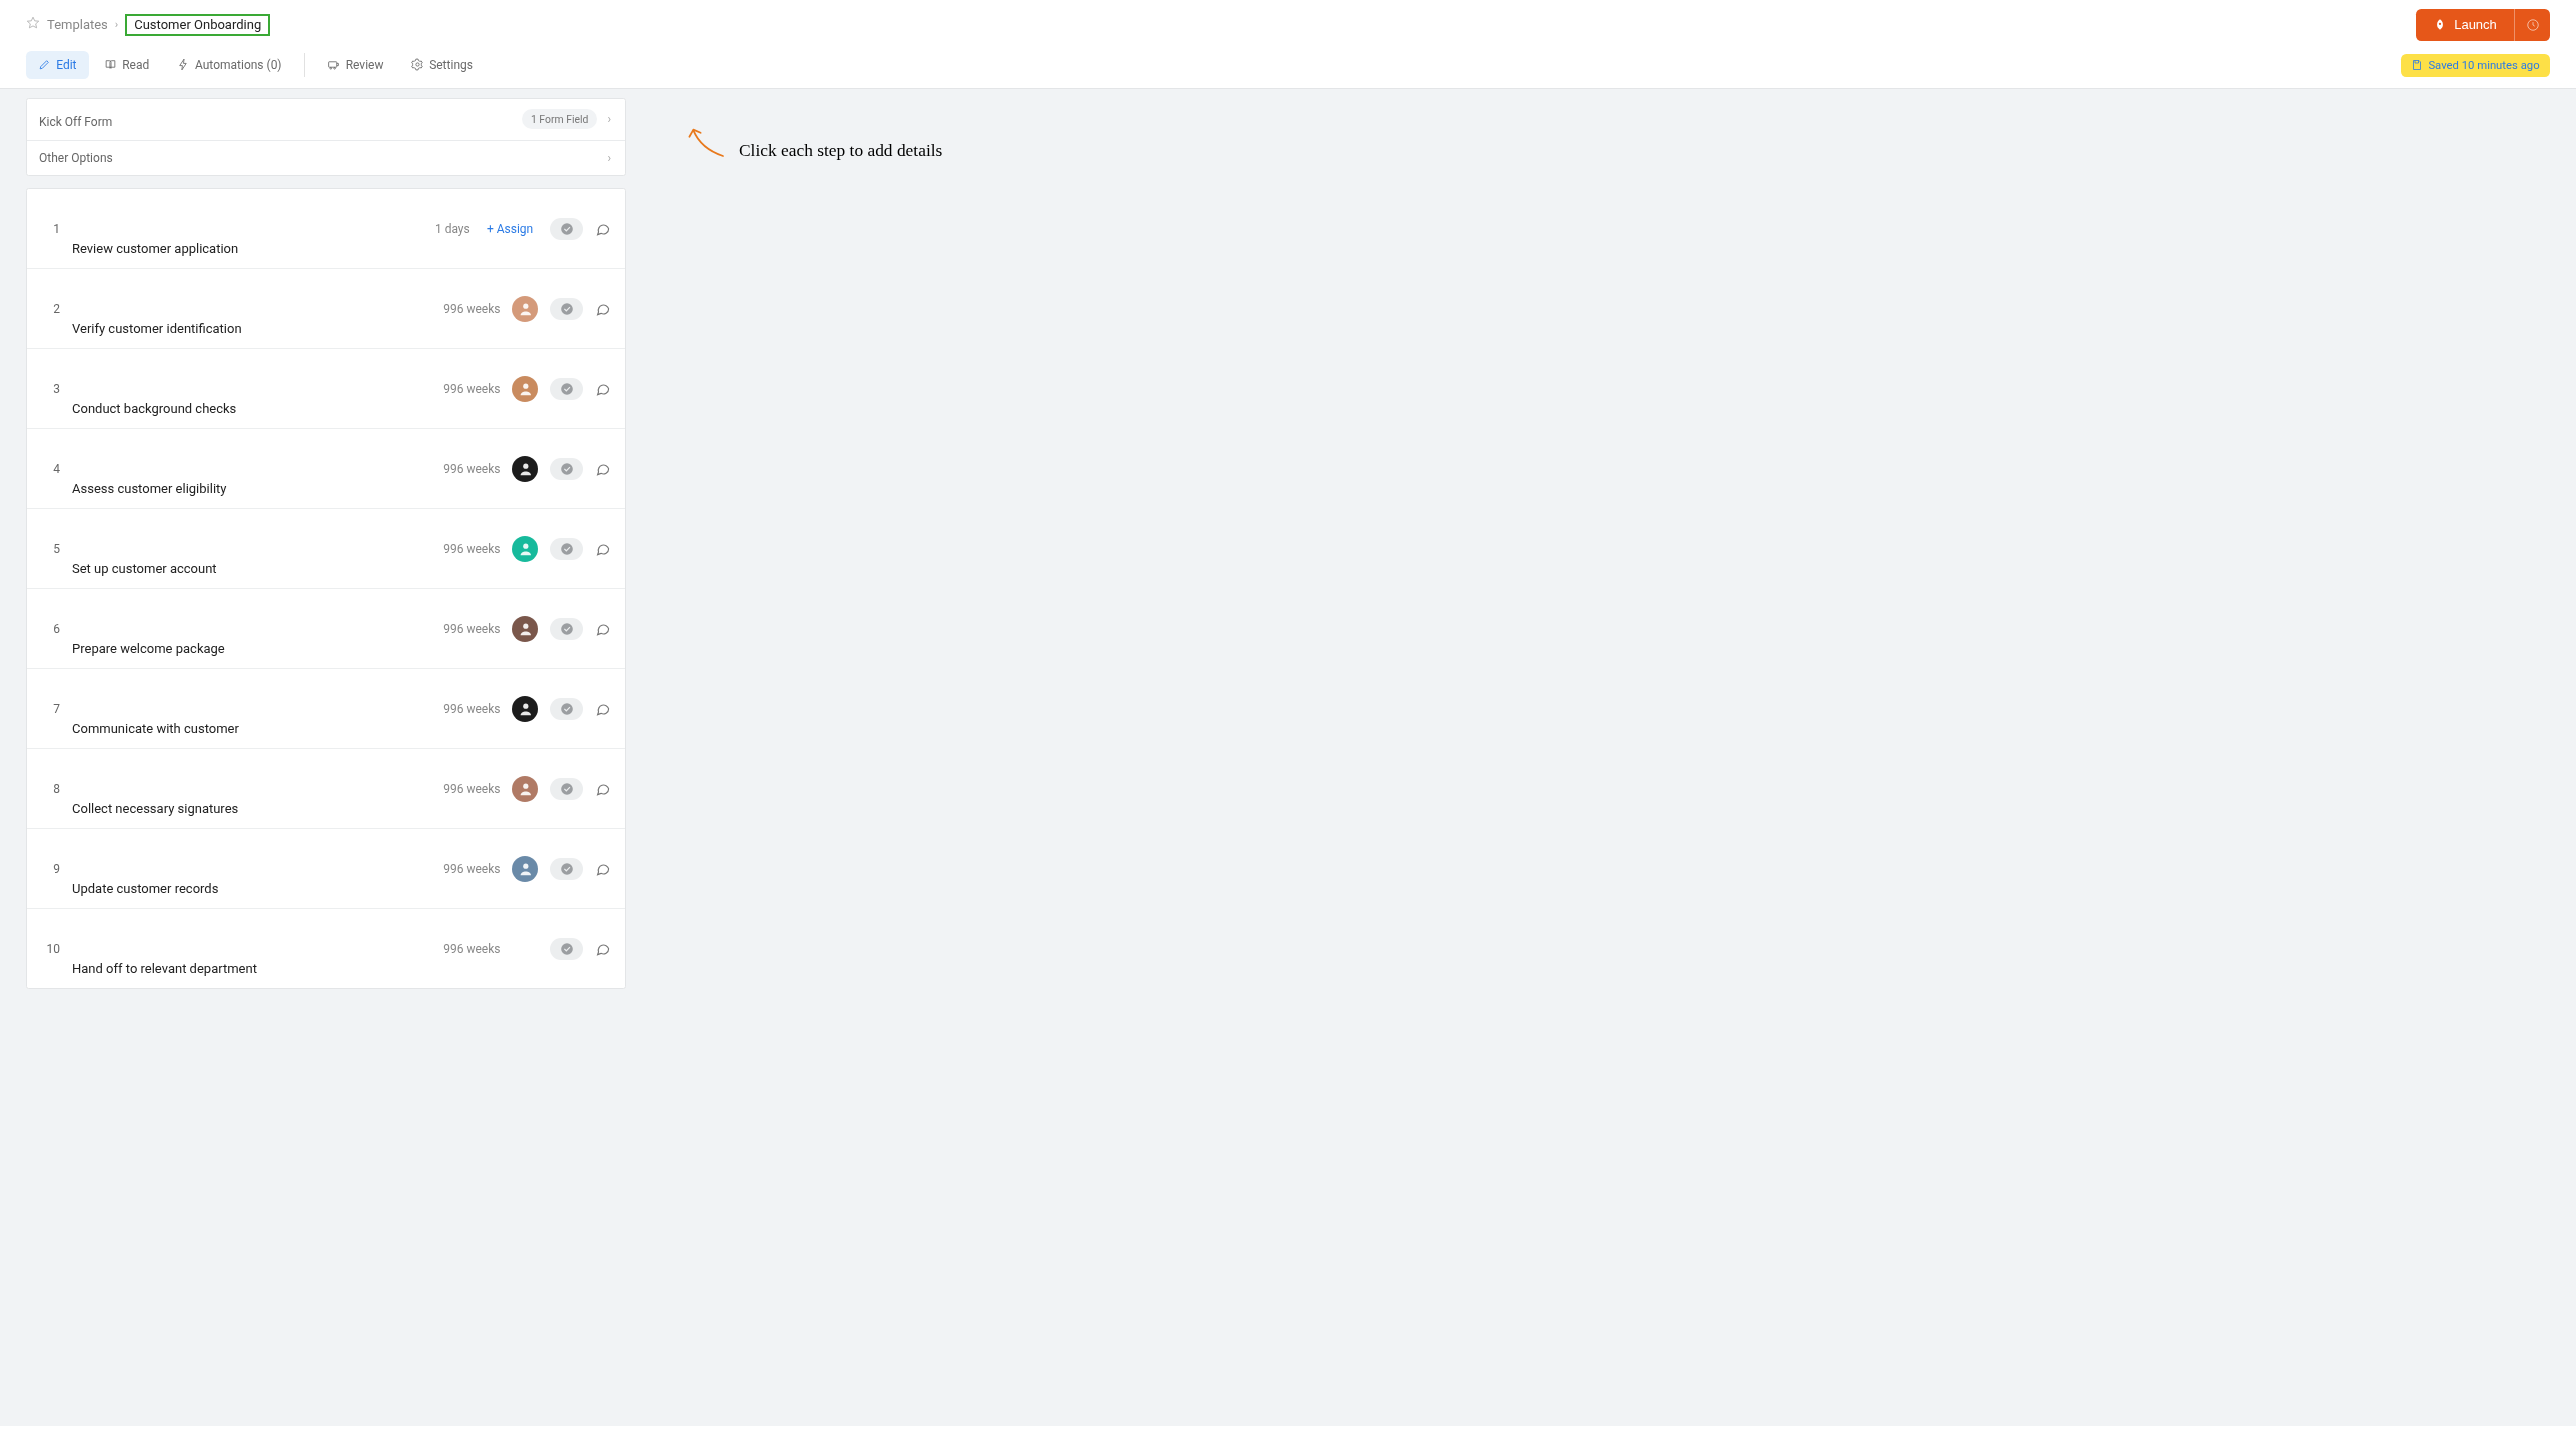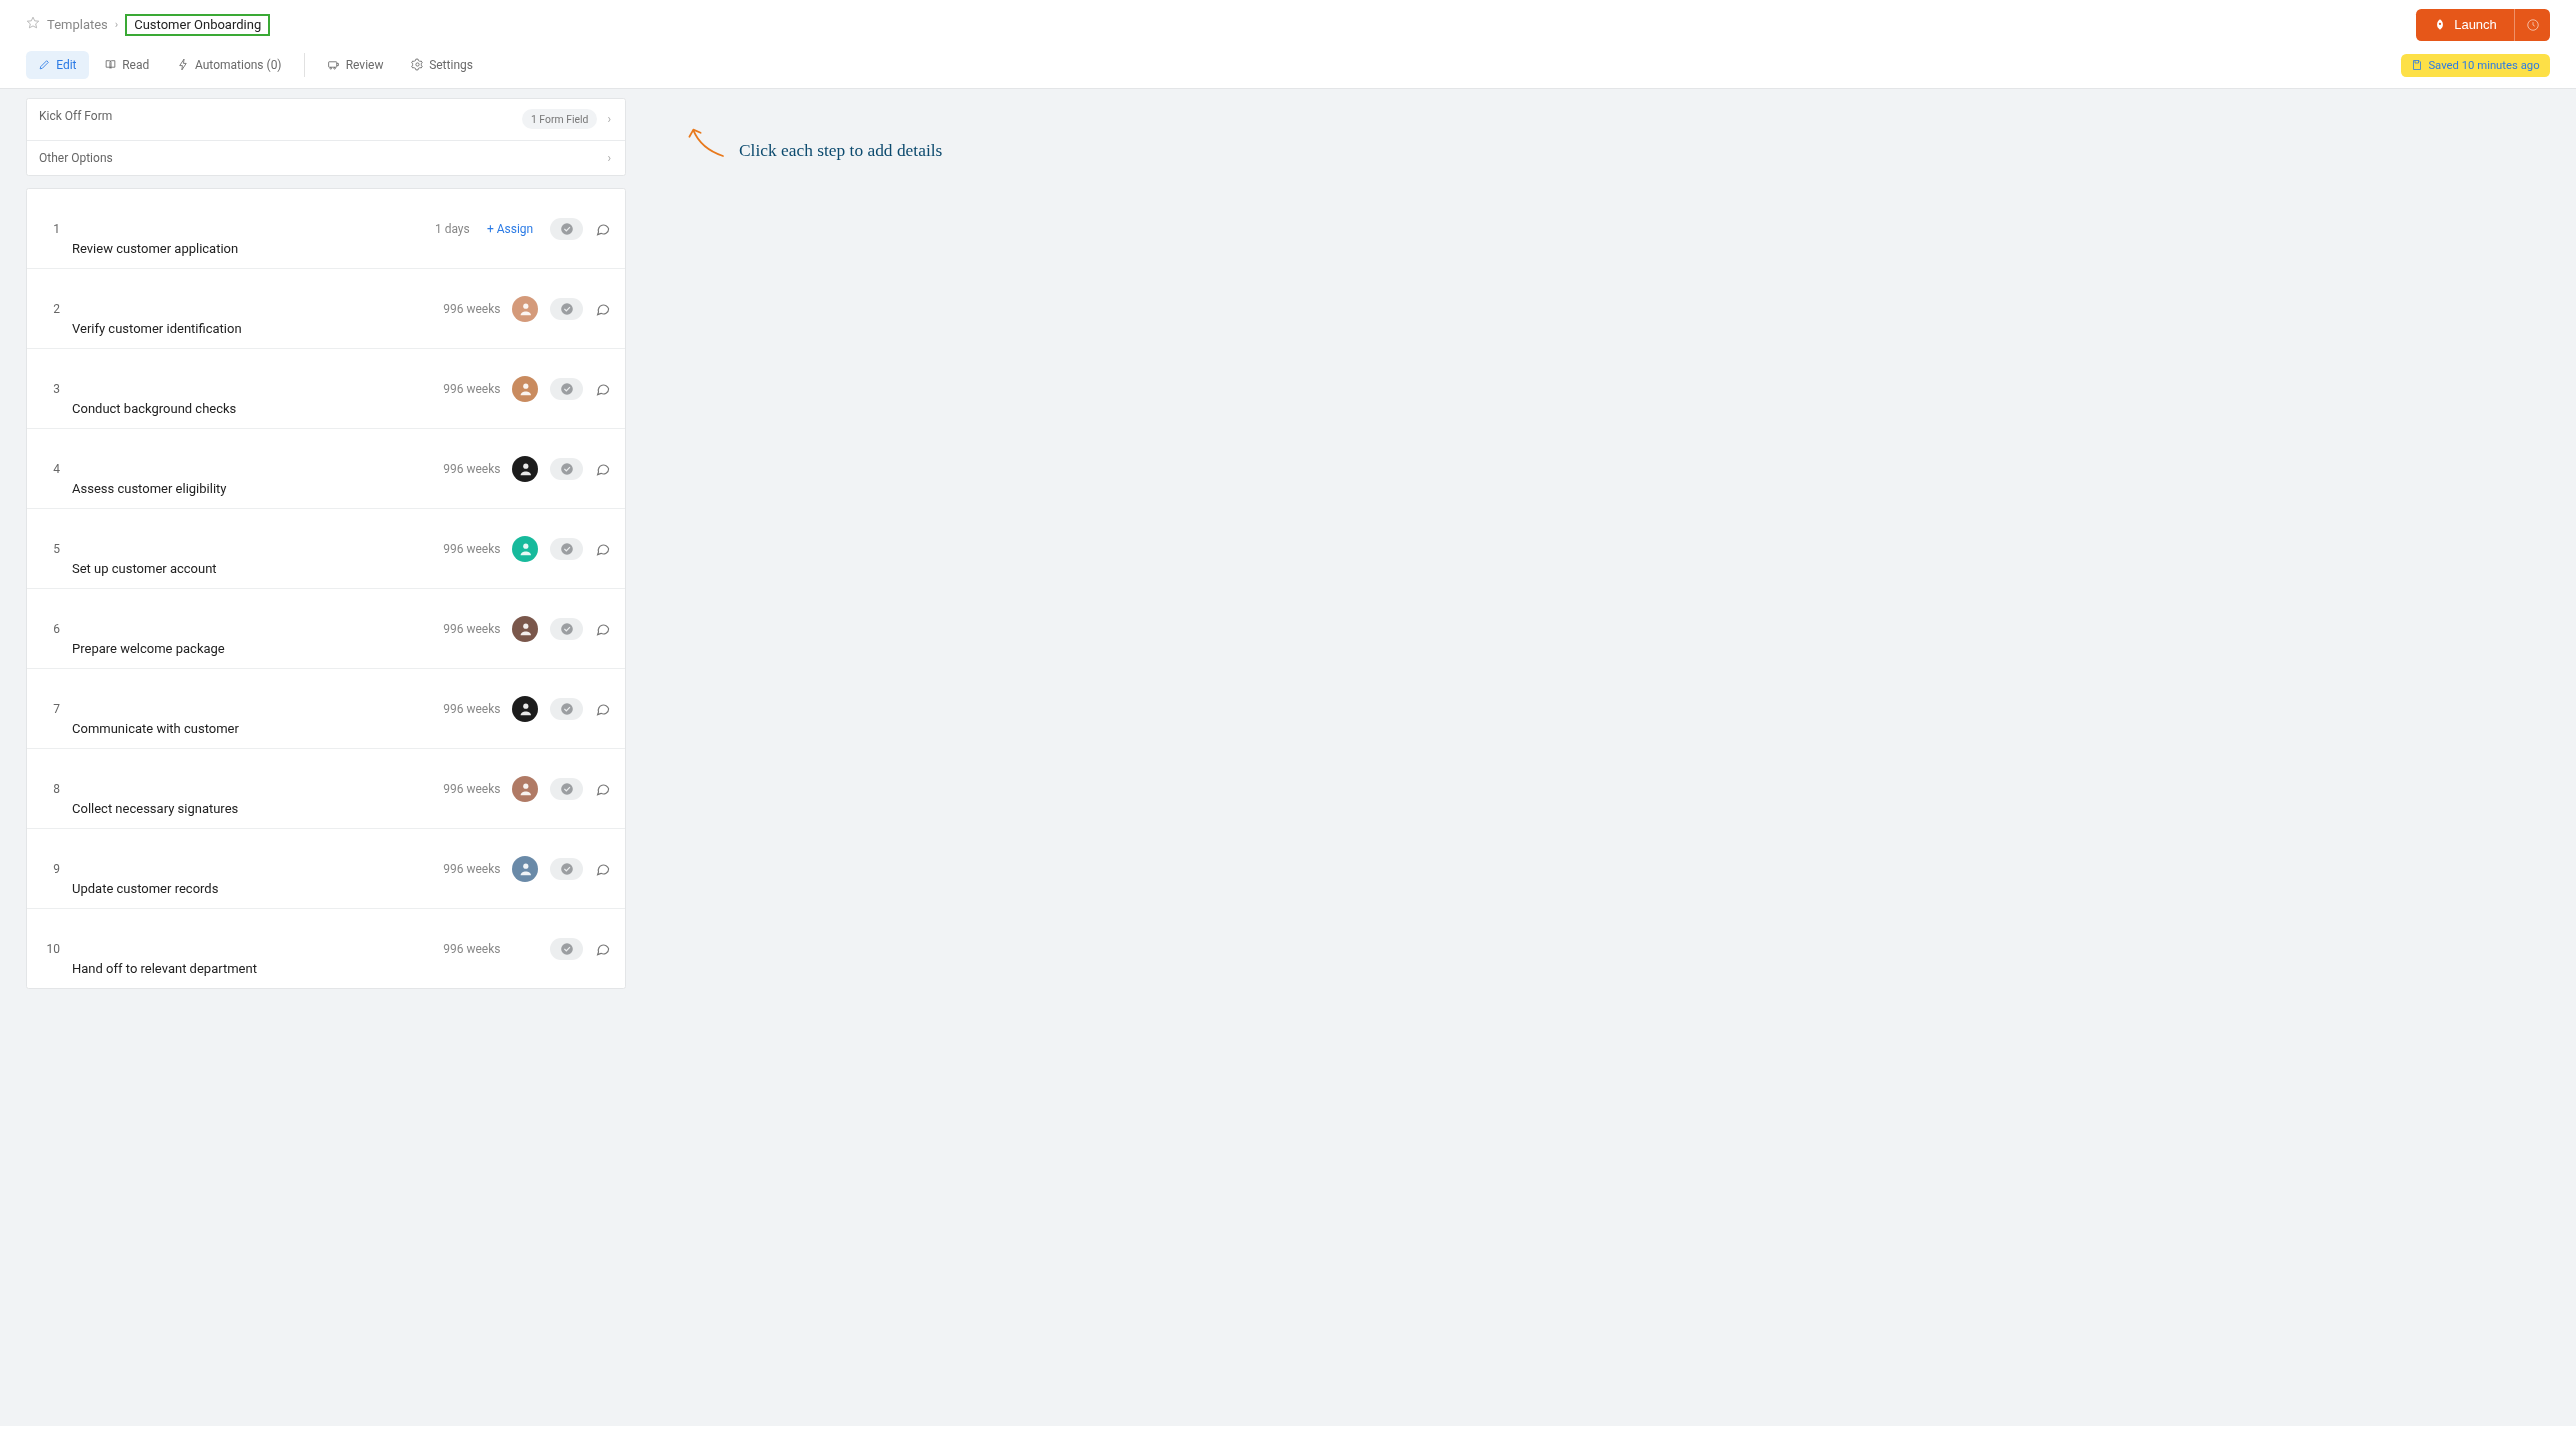--- a/index.html
+++ b/index.html
@@ -124,21 +124,21 @@
     gap:7px;
     padding: 0 14px;
     color:#888;
     font-size:13px;
     border-right:0.9px solid #e9ebed;
   }
   .triggers-label svg { width:14px; height:14px; fill:none; stroke:#e8791d; stroke-width:2; }
   .triggers-rows { flex:1; display:flex; flex-direction:column; }
   .trigger-row {
     display:flex;
-    align-items:flex-start;
+    align-items:flex-end;
     justify-content:space-between;
     padding:10.4px 14px 10.4px 12px;
     border-bottom:0.9px solid #e9ebed;
     cursor:pointer;
     color:#666;
   }
   .trigger-row:last-child { border-bottom:none; }
   .trigger-row .right { display:flex; align-items:center; gap:10.4px; color:#aaa; }
   .ff-pill {
     background:#f1f3f5;
@@ -182,21 +182,21 @@
     cursor:pointer;
   }
   .check-pill svg { width:14px; height:14px; fill:#9b9ea1; }
   .comment-ic { width:15.6px; height:15.6px; color:#777; cursor:pointer; }
   .comment-ic svg { width:15.6px; height:15.6px; fill:none; stroke:#777; stroke-width:1.8; }
 
   .hint {
     display:flex;
     align-items:flex-start;
     gap:12px;
-    color:#0c4a6e;
+    color:#000000;
     font-family: "Comic Sans MS", "Segoe Script", cursive;
     font-size:17.4px;
     margin-left:35px;
   }
   .hint svg { width:40px; height:40px; stroke:#e8791d; fill:none; stroke-width:2.2; overflow:visible; }
 </style>
 </head>
 <body>
 
 <div class="topbar">

